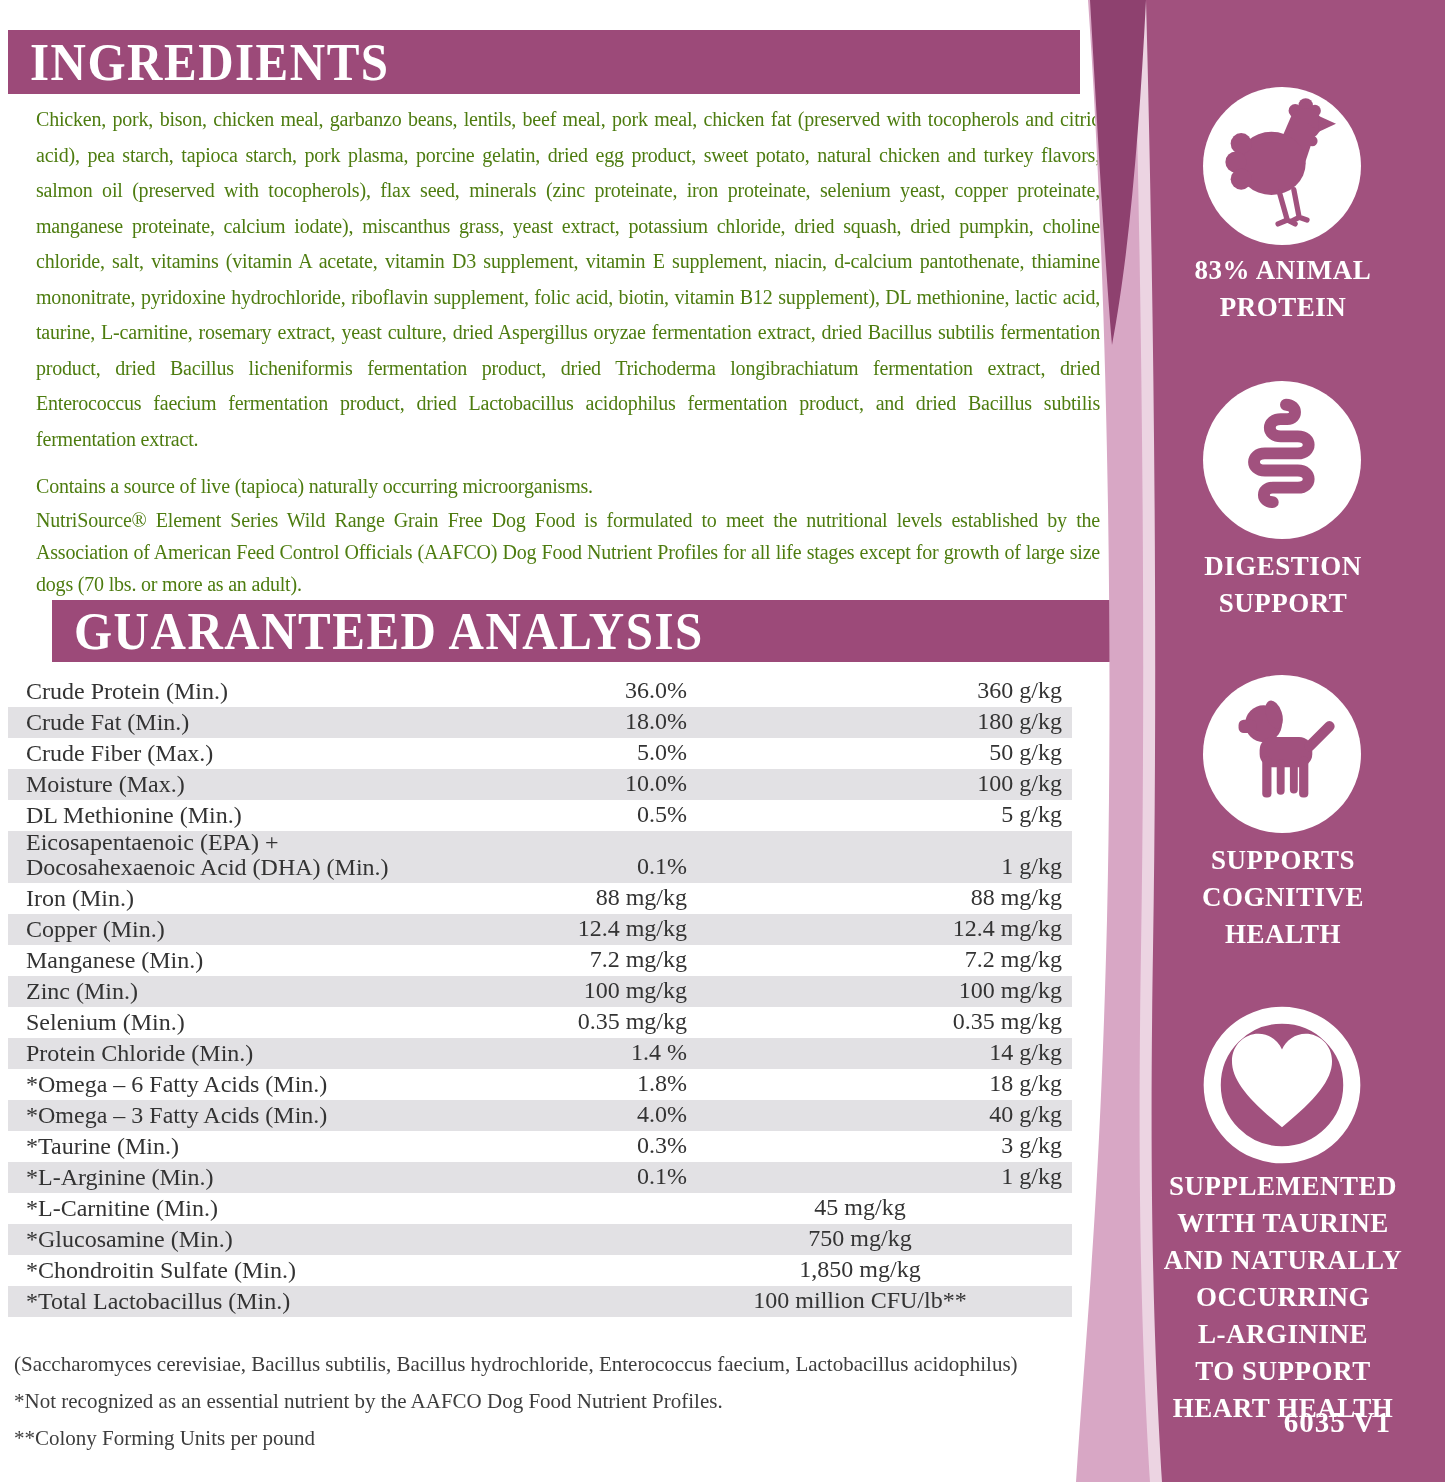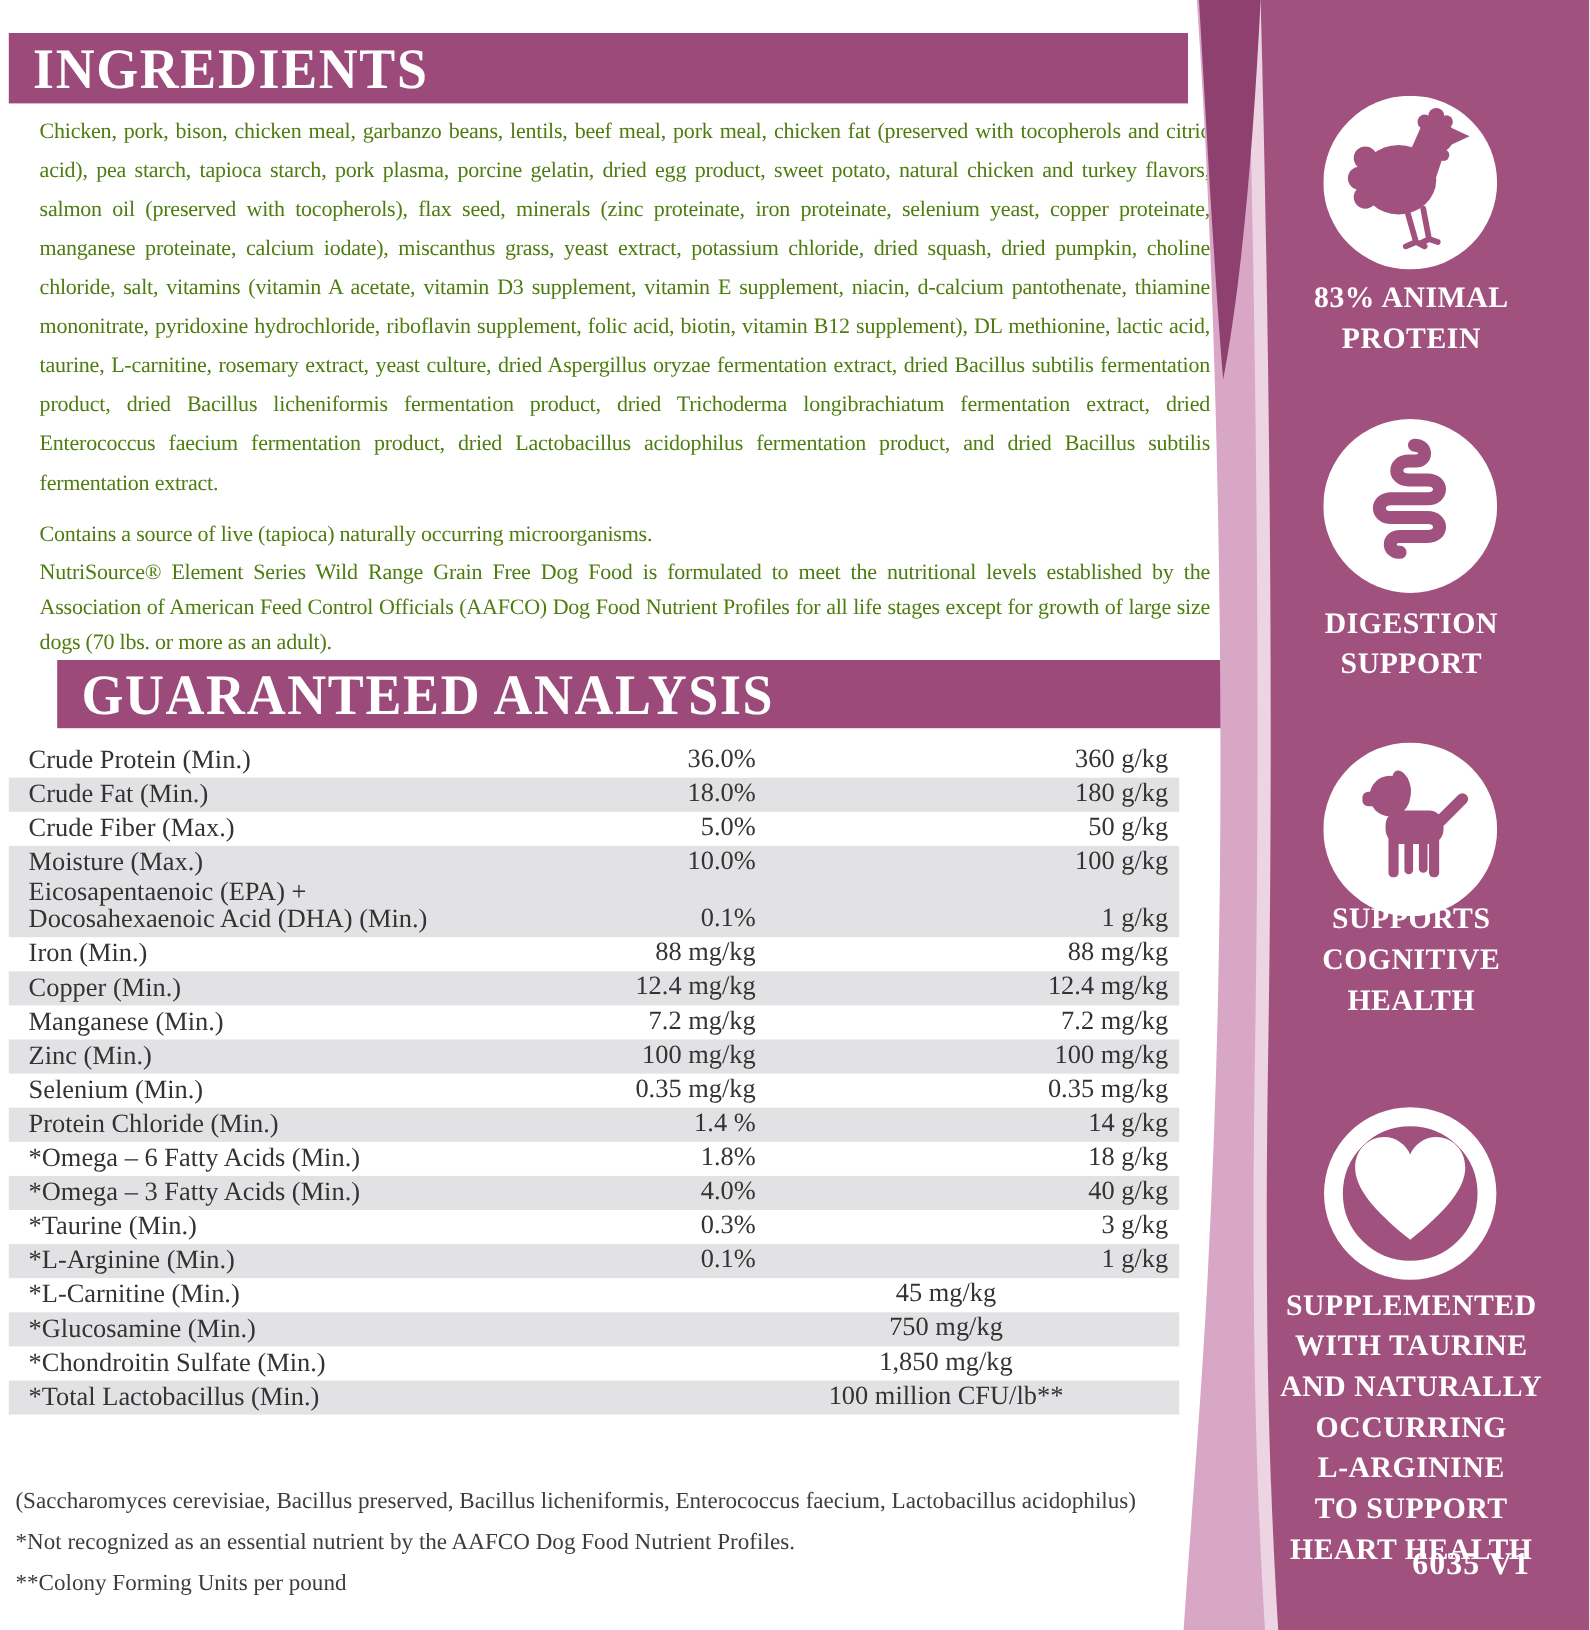--- a/index.html
+++ b/index.html
@@ -80,20 +80,25 @@
         <div class="ga-row">
           <span class="c-name">Crude Fiber (Max.)</span>
           <span class="c-us">5.0%</span>
           <span class="c-metric">50 g/kg</span>
         </div>
         <div class="ga-row alt">
           <span class="c-name">Moisture (Max.)</span>
           <span class="c-us">10.0%</span>
           <span class="c-metric">100 g/kg</span>
         </div>
+        <div class="ga-row">
+          <span class="c-name">DL Methionine (Min.)</span>
+          <span class="c-us">0.5%</span>
+          <span class="c-metric">5 g/kg</span>
+        </div>
         <div class="ga-row alt tall">
           <span class="c-name">Eicosapentaenoic (EPA) +
 Docosahexaenoic Acid (DHA) (Min.)</span>
           <span class="c-us">0.1%</span>
           <span class="c-metric">1 g/kg</span>
         </div>
         <div class="ga-row">
           <span class="c-name">Iron (Min.)</span>
           <span class="c-us">88 mg/kg</span>
           <span class="c-metric">88 mg/kg</span>
@@ -156,21 +161,21 @@
           <span class="c-merged">1,850 mg/kg</span>
         </div>
         <div class="ga-row alt">
           <span class="c-name">*Total Lactobacillus (Min.)</span>
           <span class="c-merged">100 million CFU/lb**</span>
         </div>
       </div>
   </div>
 
   <div class="footnotes">
-    <div class="fn">(Saccharomyces cerevisiae, Bacillus preserved, Bacillus licheniformis, Enterococcus faecium, Lactobacillus acidophilus)</div>
+    <div class="fn">(Saccharomyces cerevisiae, Bacillus subtilis, Bacillus hydrochloride, Enterococcus faecium, Lactobacillus acidophilus)</div>
     <div class="fn">*Not recognized as an essential nutrient by the AAFCO Dog Food Nutrient Profiles.</div>
     <div class="fn">**Colony Forming Units per pound</div>
   </div>
 
   <svg class="sidebar-art" viewBox="0 0 1445 1482">
     <path d="M1088,0 C1106,260 1114,620 1107,920 C1100,1200 1086,1330 1076,1482 L1445,1482 L1445,0 Z" fill="#d8a7c5"></path>
     <path d="M1134,0 C1142,300 1146,650 1141,950 C1137,1200 1142,1350 1150,1482 L1445,1482 L1445,0 Z" fill="#ecd4e2"></path>
     <path d="M1090,0 L1146,0 C1140,120 1130,250 1112,345 C1104,250 1097,120 1090,0 Z" fill="#8e416f"></path>
     <path d="M1146,0 C1154,300 1158,650 1153,950 C1149,1200 1154,1350 1162,1482 L1445,1482 L1445,0 Z" fill="#a1517e"></path>
   </svg>
@@ -212,21 +217,21 @@
       <rect x="27" y="34" width="14" height="10" rx="4"></rect>
       <ellipse cx="54" cy="30" rx="6" ry="11" transform="rotate(-18 54 30)"></ellipse>
       <rect x="43" y="47" width="40" height="23" rx="10"></rect>
       <rect x="45" y="62" width="7" height="31" rx="3"></rect>
       <rect x="56" y="64" width="6" height="27" rx="3"></rect>
       <rect x="73" y="62" width="7" height="31" rx="3"></rect>
       <rect x="66" y="66" width="6" height="24" rx="3"></rect>
     </g>
     <path d="M81,54 L96,39" stroke="#a1517e" stroke-width="8" stroke-linecap="round"></path>
   </svg>
-  <div class="badge-label" style="top:817px;">SUPPORTS
+  <div class="badge-label" style="top:842px;">SUPPORTS
 COGNITIVE
 HEALTH</div>
 
   <svg class="badge-icon" style="left:1203px;top:1006px;" viewBox="0 0 120 120">
     <circle cx="60" cy="60" r="53" fill="none" stroke="#ffffff" stroke-width="13"></circle>
     <path d="M60,92 C34,71 22,56 22,42 C22,29 32,21 42,21 C50,21 57,26 60,33 C63,26 70,21 78,21 C88,21 98,29 98,42 C98,56 86,71 60,92 Z" fill="#ffffff"></path>
   </svg>
   <div class="badge-label" style="top:1168px;">SUPPLEMENTED
 WITH TAURINE
 AND NATURALLY

